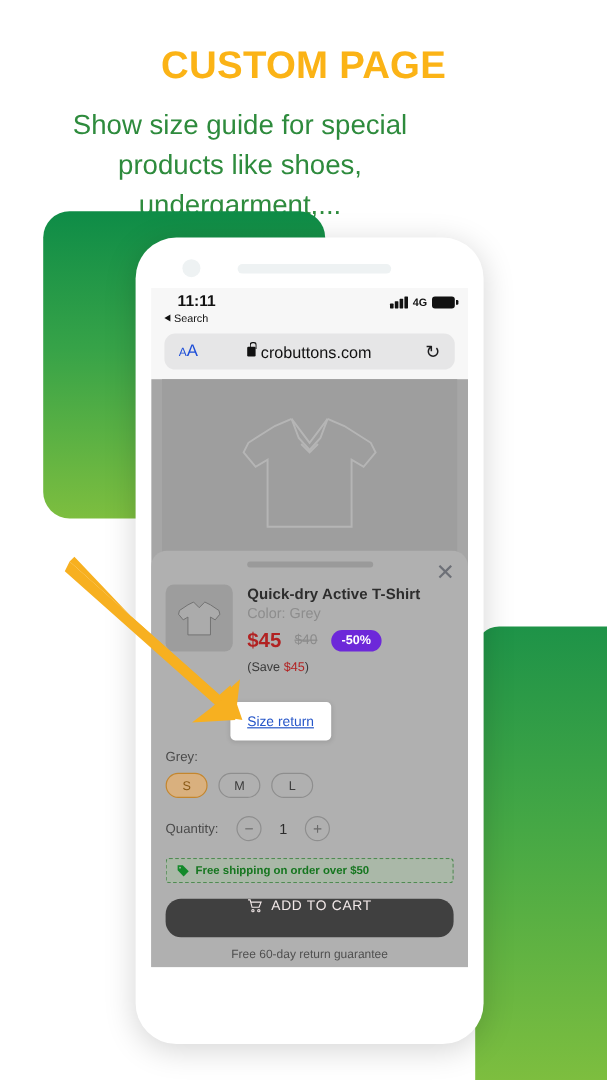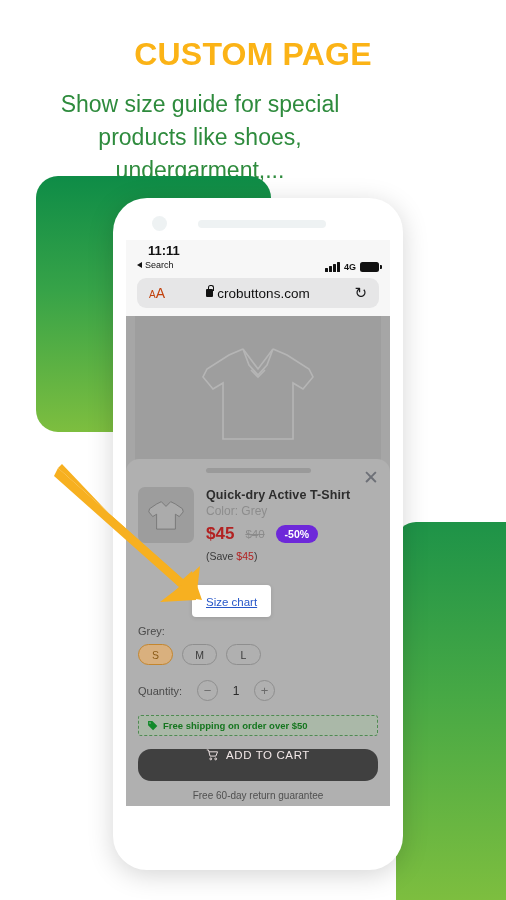--- a/index.html
+++ b/index.html
@@ -91,34 +91,34 @@
   .sb-right {
     position:absolute; right:11px; top:7px;
     display:flex; align-items:flex-end; gap:4px;
   }
   .sig { display:flex; align-items:flex-end; gap:1.5px; height:10px; }
   .sig i { display:block; width:2.5px; background:#111; border-radius:.5px; }
   .sig i:nth-child(1){height:4px;}
   .sig i:nth-child(2){height:6px;}
   .sig i:nth-child(3){height:8px;}
   .sig i:nth-child(4){height:10px;}
-  .net { font-size:9px; font-weight:bold; color:#111; line-height:10px;margin-top:15px; }
+  .net { font-size:9px; font-weight:bold; color:#111; line-height:10px; }
   .batt {
     width:19px; height:10px; border-radius:2.5px; background:#111; position:relative;
   }
   .batt:after{
     content:""; position:absolute; right:-2.5px; top:3px;
     width:1.8px; height:4px; border-radius:0 1px 1px 0; background:#111;
   }
 
   .urlbar {
     margin:0 11px; height:30px; background:#e6e6e7; border-radius:9px;
     position:relative; display:flex; align-items:center;
   }
-  .url-aa { position:absolute; left:12px; font-weight:500; color:#c2410c; }
+  .url-aa { position:absolute; left:12px; font-weight:500; color:#1d4ed8; }
   .url-aa .small{ font-size:10px; } .url-aa .big{ font-size:14px; }
   .url-center {
     position:absolute; left:0; right:0; text-align:center;
     font-size:13.5px; color:#111;
     display:flex; align-items:center; justify-content:center; gap:4px;
   }
   .lock {
     width:7px;height:8px;background:#111;border-radius:1px;position:relative;display:inline-block;
   }
   .lock:before{
@@ -297,21 +297,21 @@
               <div class="price-row">
                 <span class="price-now">$45</span>
                 <span class="price-old">$40</span>
                 <span class="price-badge">-50%</span>
               </div>
               <div class="save-row"><span>(Save </span><b>$45</b><span>)</span></div>
             </div>
           </div>
 
           <div class="sizechart-card">
-            <span class="sizechart-link">Size chart</span>
+            <span class="sizechart-link">Size return</span>
           </div>
 
           <div class="size-block">
             <div class="field-label">Grey:</div>
             <div class="size-opts">
               <div class="size-pill sel">S</div>
               <div class="size-pill">M</div>
               <div class="size-pill">L</div>
             </div>
           </div>

